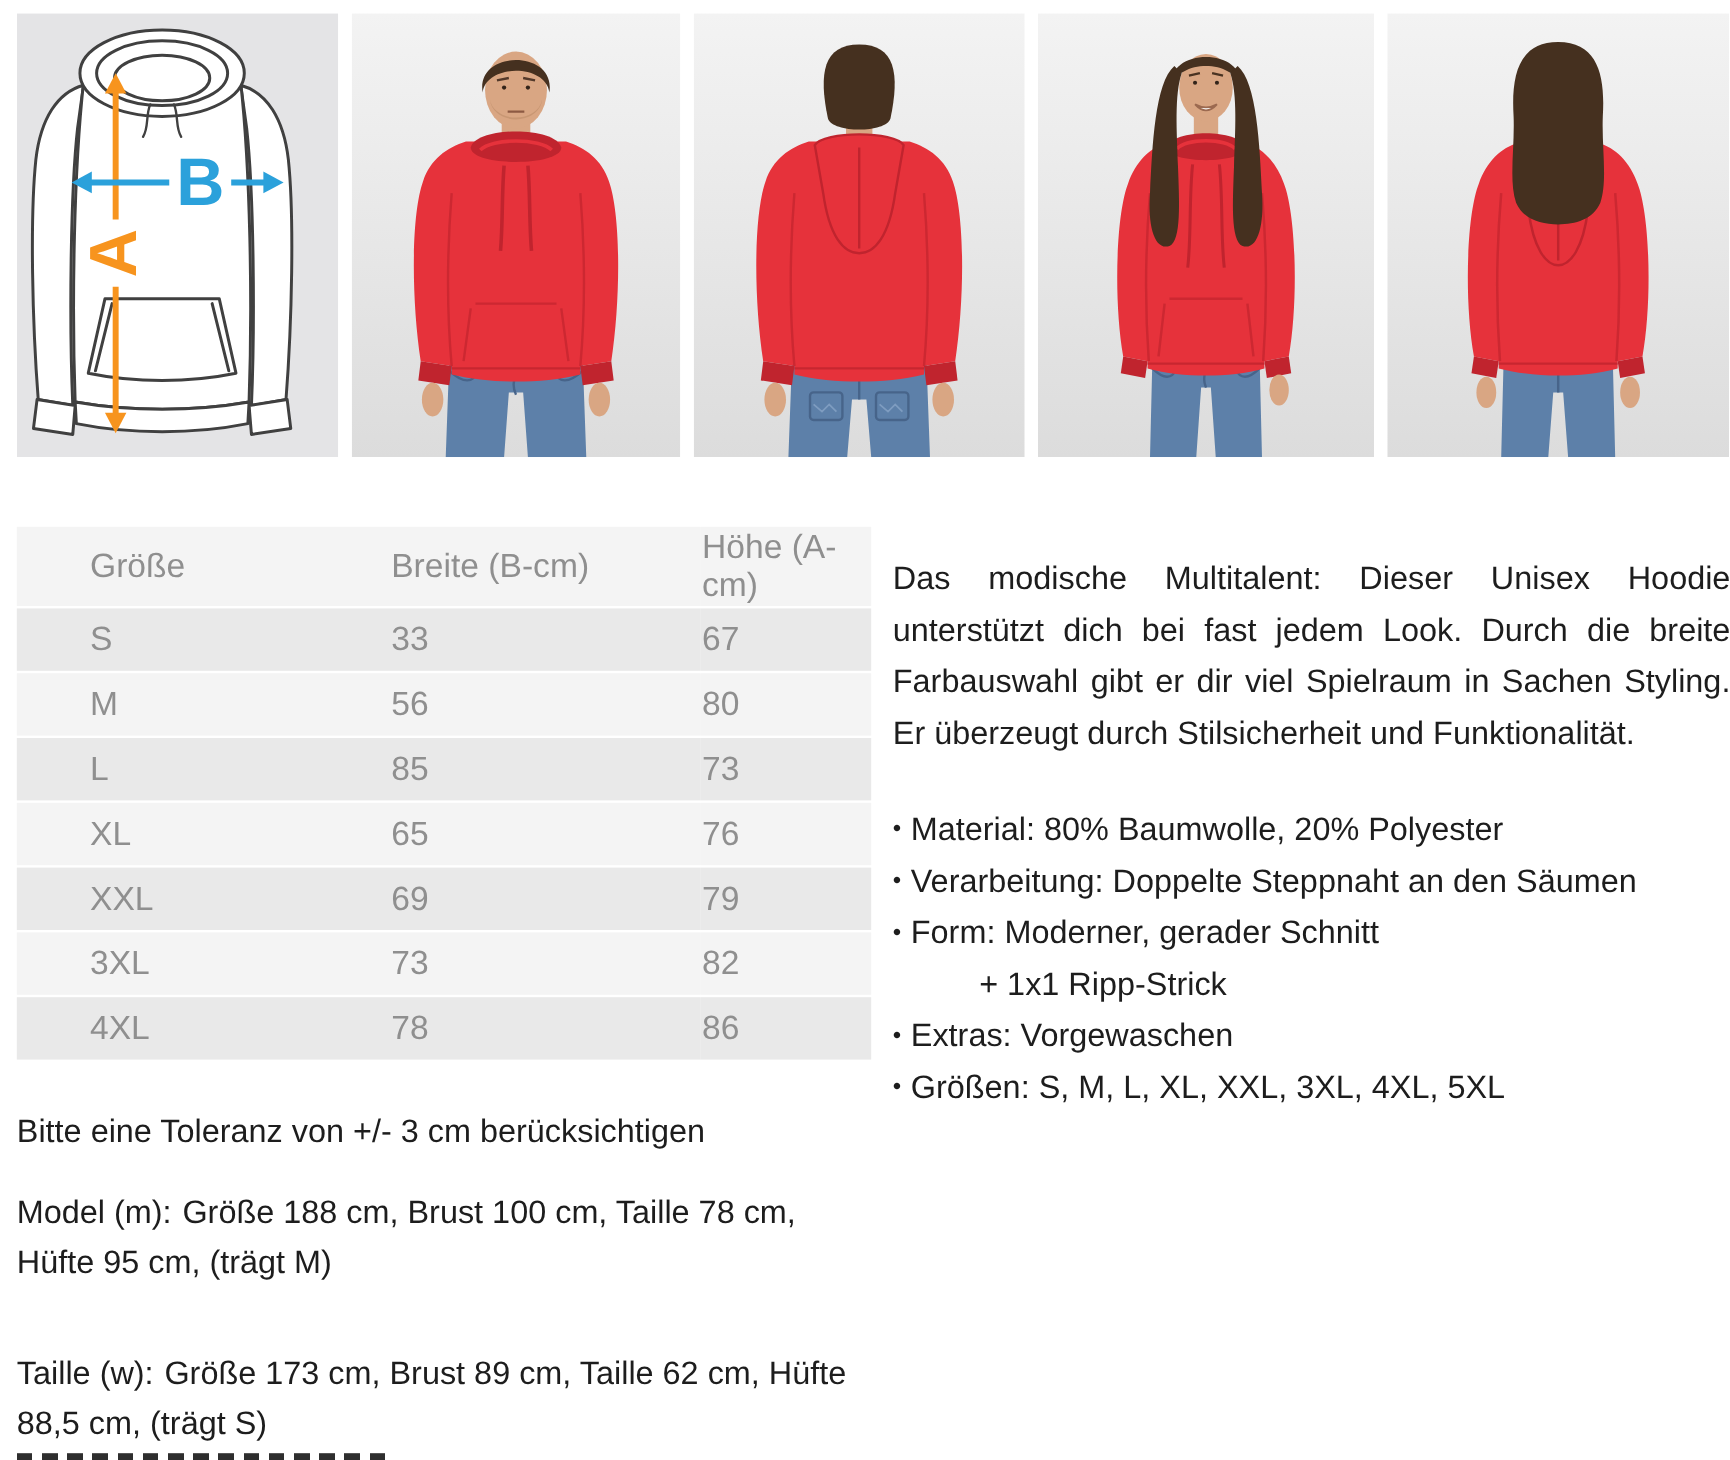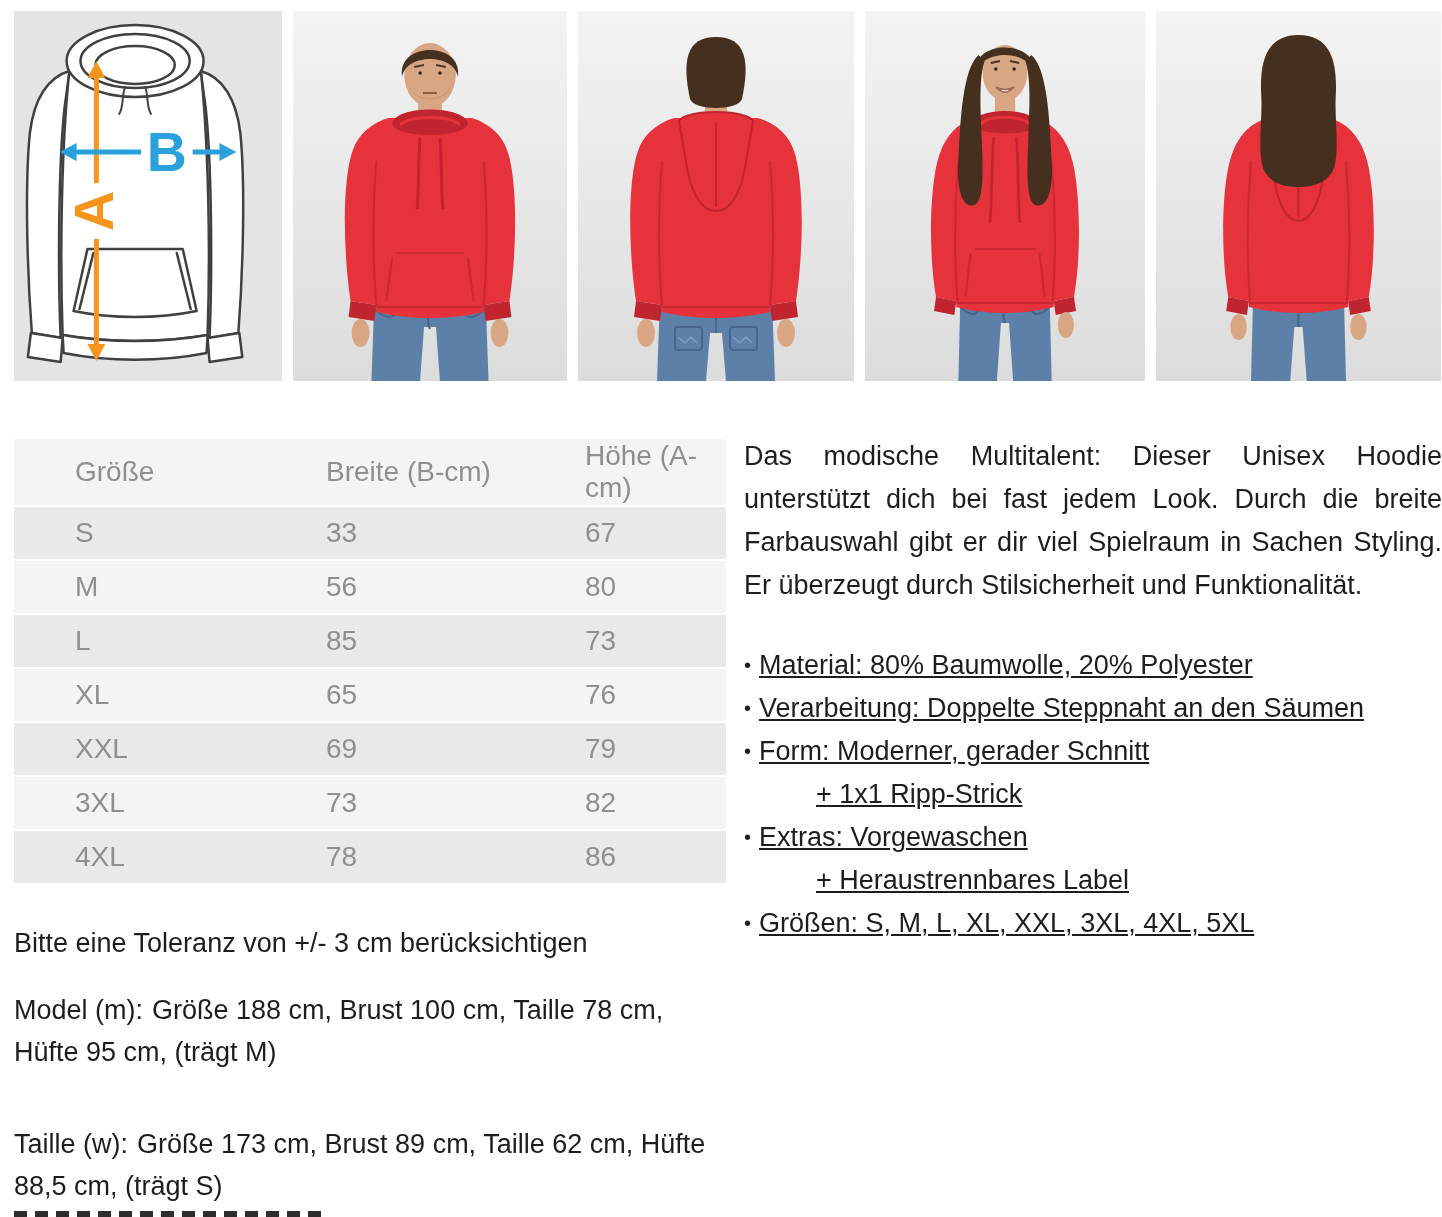--- a/index.html
+++ b/index.html
@@ -27,23 +27,23 @@
   table.size-table th:nth-child(1),table.size-table td:nth-child(1){width:249px;padding-left:61px;}
   table.size-table th:nth-child(2),table.size-table td:nth-child(2){width:257px;}
   table.size-table th:nth-child(3),table.size-table td:nth-child(3){padding-right:10px;}
 
   .tolerance{margin:38px 0 0 0;font-size:27px;line-height:40px;}
   .model-note{margin:26px 0 0 0;font-size:27px;line-height:42px;}
   .model-note.second{margin-top:50px;}
   .model-label{font-weight:normal;margin-right:9px;}
 
   
-  .right-col{position:absolute;left:744px;top:435px;width:698px;}
+  .right-col{position:absolute;left:744px;top:461px;width:698px;}
   .description{margin:0;font-size:27px;line-height:43px;text-align:justify;}
-  ul.features{list-style:none;margin:37px 0 0 0;padding:0;font-size:27px;line-height:43px;text-decoration:underline;}
+  ul.features{list-style:none;margin:37px 0 0 0;padding:0;font-size:27px;line-height:43px;}
   ul.features li{position:relative;padding-left:15px;}
   ul.features li::before{content:"\2022";position:absolute;left:0;top:0;font-size:20px;line-height:43px;}
   .feat-sub{display:block;padding-left:57px;}
 
   
   .cutoff-strip{position:absolute;left:14px;top:1211px;width:312px;height:6px;overflow:hidden;
         background:repeating-linear-gradient(90deg,#2e2e2e 0 13px,transparent 13px 21px);}
 </style>
 </head>
 <body>
@@ -300,19 +300,19 @@
 
     <p class="model-note second"><span class="model-label">Taille (w):</span><span>Größe 173 cm, Brust 89 cm, Taille 62 cm, Hüfte 88,5 cm, (trägt S)</span></p>
   </div>
 
   <div class="right-col">
     <p class="description">Das modische Multitalent: Dieser Unisex Hoodie unterstützt dich bei fast jedem Look. Durch die breite Farbauswahl gibt er dir viel Spielraum in Sachen Styling. Er überzeugt durch Stilsicherheit und Funktionalität.</p>
     <ul class="features">
         <li><span class="feat-main">Material: 80% Baumwolle, 20% Polyester</span></li>
         <li><span class="feat-main">Verarbeitung: Doppelte Steppnaht an den Säumen</span></li>
         <li><span class="feat-main">Form: Moderner, gerader Schnitt</span><span class="feat-sub">+ 1x1 Ripp-Strick</span></li>
-        <li><span class="feat-main">Extras: Vorgewaschen</span><span class="feat-sub">+ Heraustrennbares Label</span></li>
+        <li><span class="feat-main">Extras: Vorgewaschen</span></li>
         <li><span class="feat-main">Größen: S, M, L, XL, XXL, 3XL, 4XL, 5XL</span></li>
       </ul>
   </div>
 
   <div class="cutoff-strip"></div>
 </div>
 
 </body></html>

